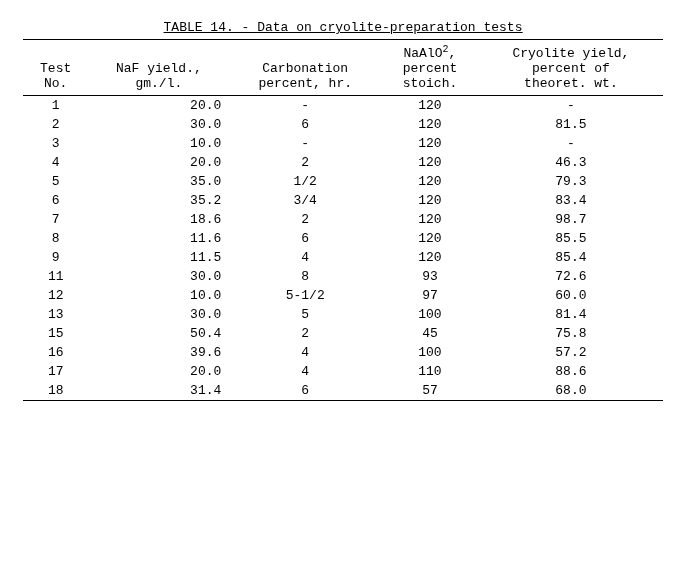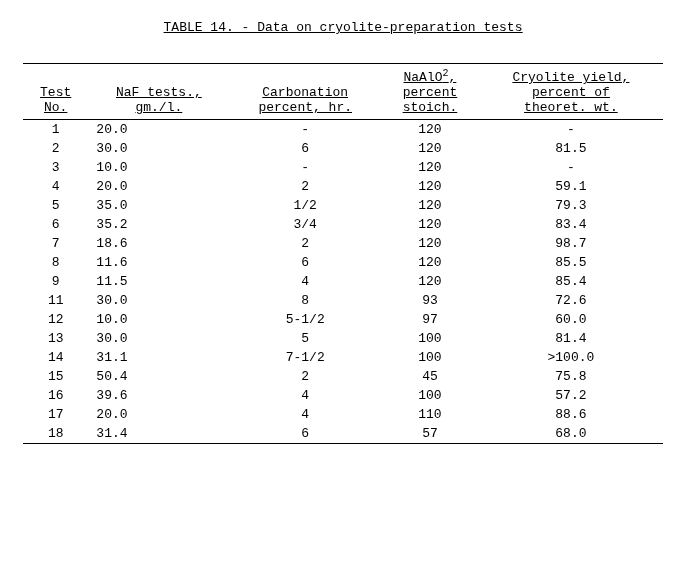--- a/index.html
+++ b/index.html
@@ -20,21 +20,21 @@
       min-height: 569px;
     }
 
     .page-container {
       width: 640px;
     }
 
     .table-title {
       text-align: center;
       font-size: 13px;
-      margin-bottom: 28px;
+      margin-bottom: 4px;
       font-family: 'Courier New', Courier, monospace;
     }
 
     .table-title span {
       text-decoration: underline;
     }
 
     table {
       width: 100%;
       border-collapse: collapse;
@@ -44,40 +44,39 @@
 
     th, td {
       padding: 2px 8px;
       text-align: center;
       vertical-align: middle;
     }
 
     th {
       font-weight: normal;
       vertical-align: bottom;
-      text-decoration: underline;
     }
 
     .header-row th {
       border-top: 1px solid #000;
       border-bottom: 1px solid #000;
       padding-top: 4px;
       padding-bottom: 4px;
     }
 
     .last-row td {
       border-bottom: 1px solid #000;
     }
 
     td.test-no {
       text-align: center;
     }
 
     td.naf-conc {
-      text-align: left;
+      text-align: right;
     }
 
     td.carbonation {
       text-align: center;
     }
 
     td.naalo2 {
       text-align: center;
     }
 
@@ -98,21 +97,21 @@
   </div>
 
   <table>
     <thead>
       <tr class="header-row">
         <th>
           <span>Test</span><br>
           <span>No.</span>
         </th>
         <th>
-          <span>NaF tests.,</span><br>
+          <span>NaF yield.,</span><br>
           <span>gm./l.</span>
         </th>
         <th>
           <span>Carbonation</span><br>
           <span>percent, hr.</span>
         </th>
         <th>
           <span>NaAlO</span><sup>2</sup><span>,</span><br>
           <span>percent</span><br>
           <span>stoich.</span>
@@ -144,21 +143,21 @@
           <td class="naf-conc">10.0</td>
           <td class="carbonation">-</td>
           <td class="naalo2">120</td>
           <td class="cryolite">-</td>
         </tr>
         <tr>
           <td class="test-no">4</td>
           <td class="naf-conc">20.0</td>
           <td class="carbonation">2</td>
           <td class="naalo2">120</td>
-          <td class="cryolite">59.1</td>
+          <td class="cryolite">46.3</td>
         </tr>
         <tr>
           <td class="test-no">5</td>
           <td class="naf-conc">35.0</td>
           <td class="carbonation">1/2</td>
           <td class="naalo2">120</td>
           <td class="cryolite">79.3</td>
         </tr>
         <tr>
           <td class="test-no">6</td>
@@ -201,27 +200,20 @@
           <td class="carbonation">5-1/2</td>
           <td class="naalo2">97</td>
           <td class="cryolite">60.0</td>
         </tr>
         <tr>
           <td class="test-no">13</td>
           <td class="naf-conc">30.0</td>
           <td class="carbonation">5</td>
           <td class="naalo2">100</td>
           <td class="cryolite">81.4</td>
-        </tr>
-        <tr>
-          <td class="test-no">14</td>
-          <td class="naf-conc">31.1</td>
-          <td class="carbonation">7-1/2</td>
-          <td class="naalo2">100</td>
-          <td class="cryolite">&gt;100.0</td>
         </tr>
         <tr>
           <td class="test-no">15</td>
           <td class="naf-conc">50.4</td>
           <td class="carbonation">2</td>
           <td class="naalo2">45</td>
           <td class="cryolite">75.8</td>
         </tr>
         <tr>
           <td class="test-no">16</td>

